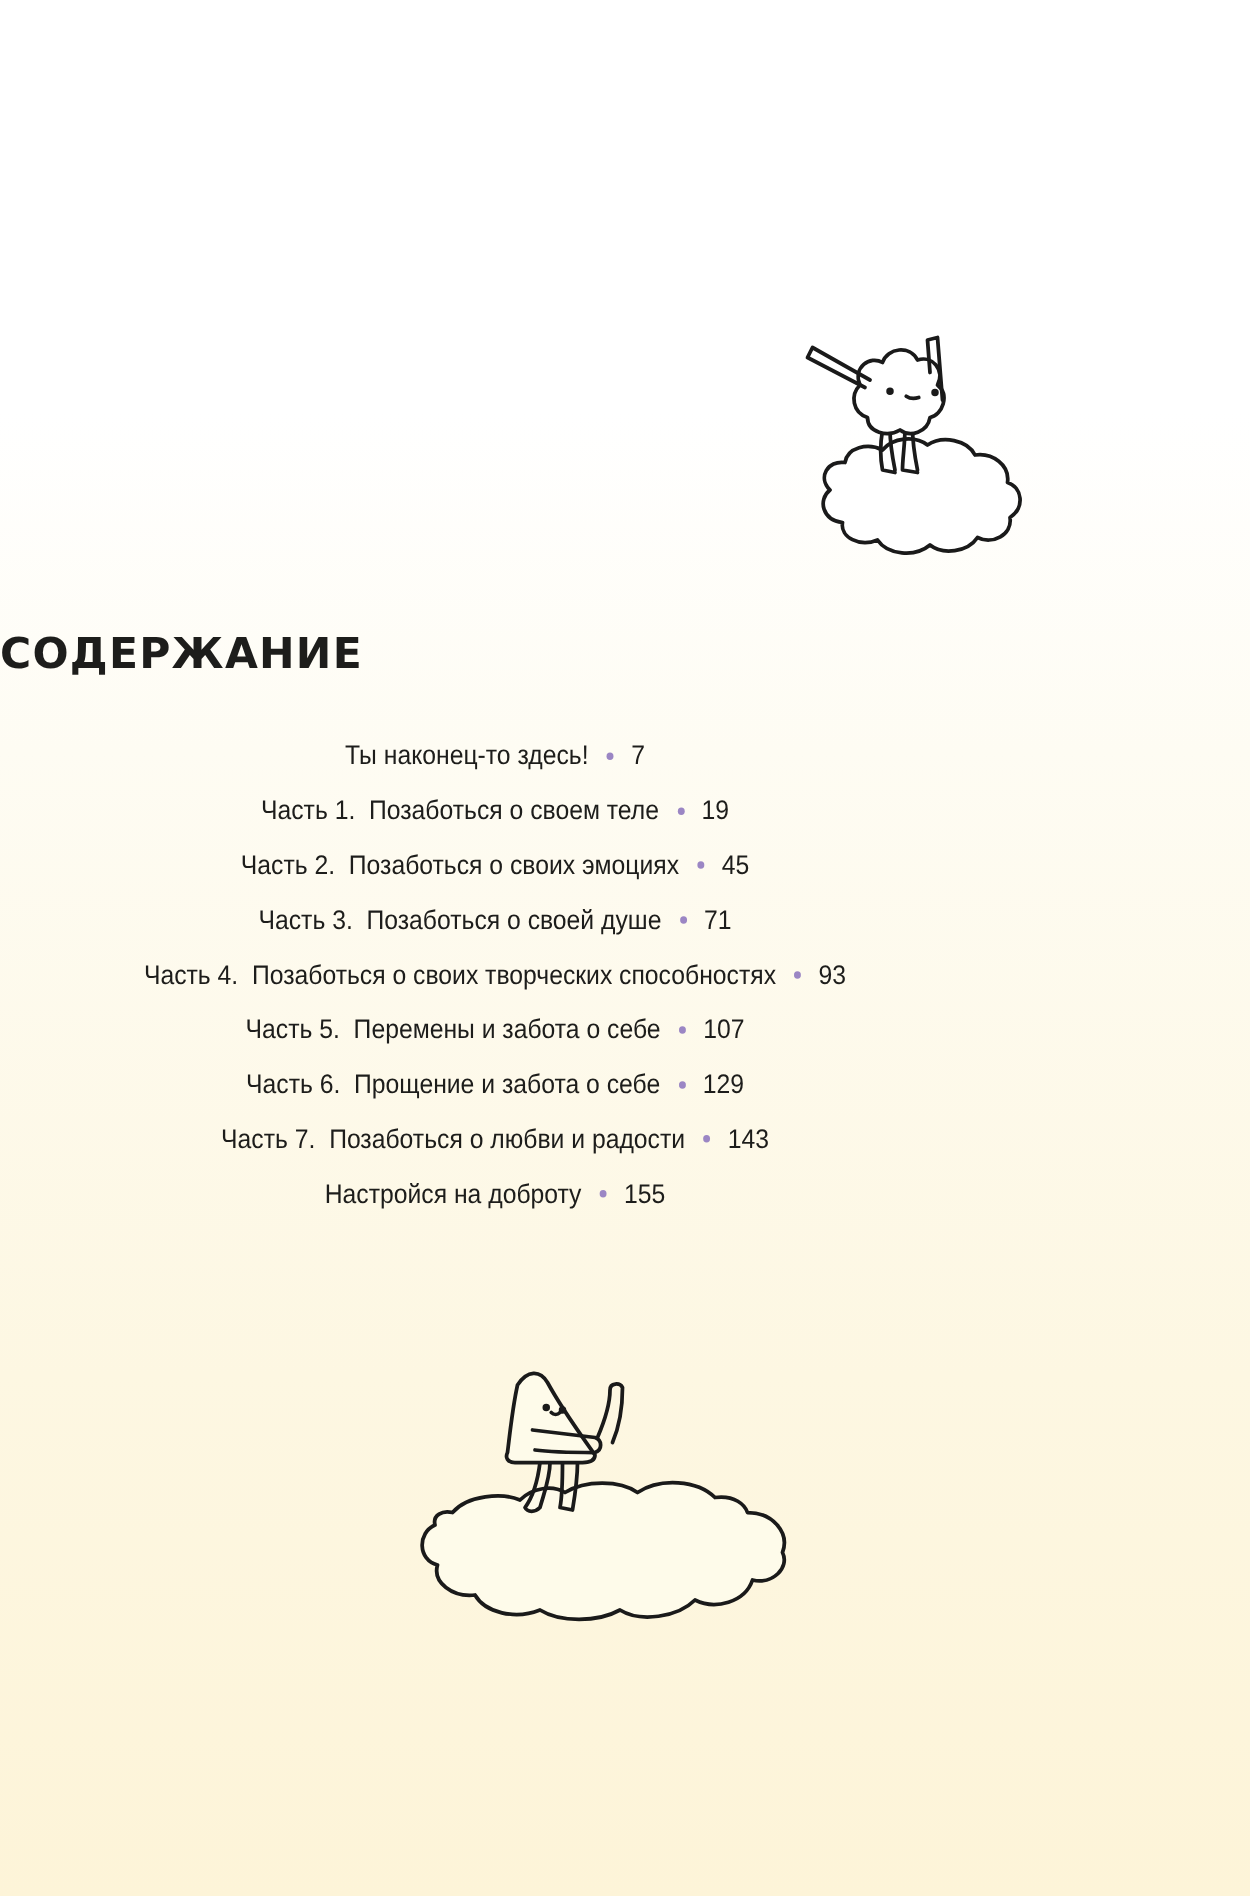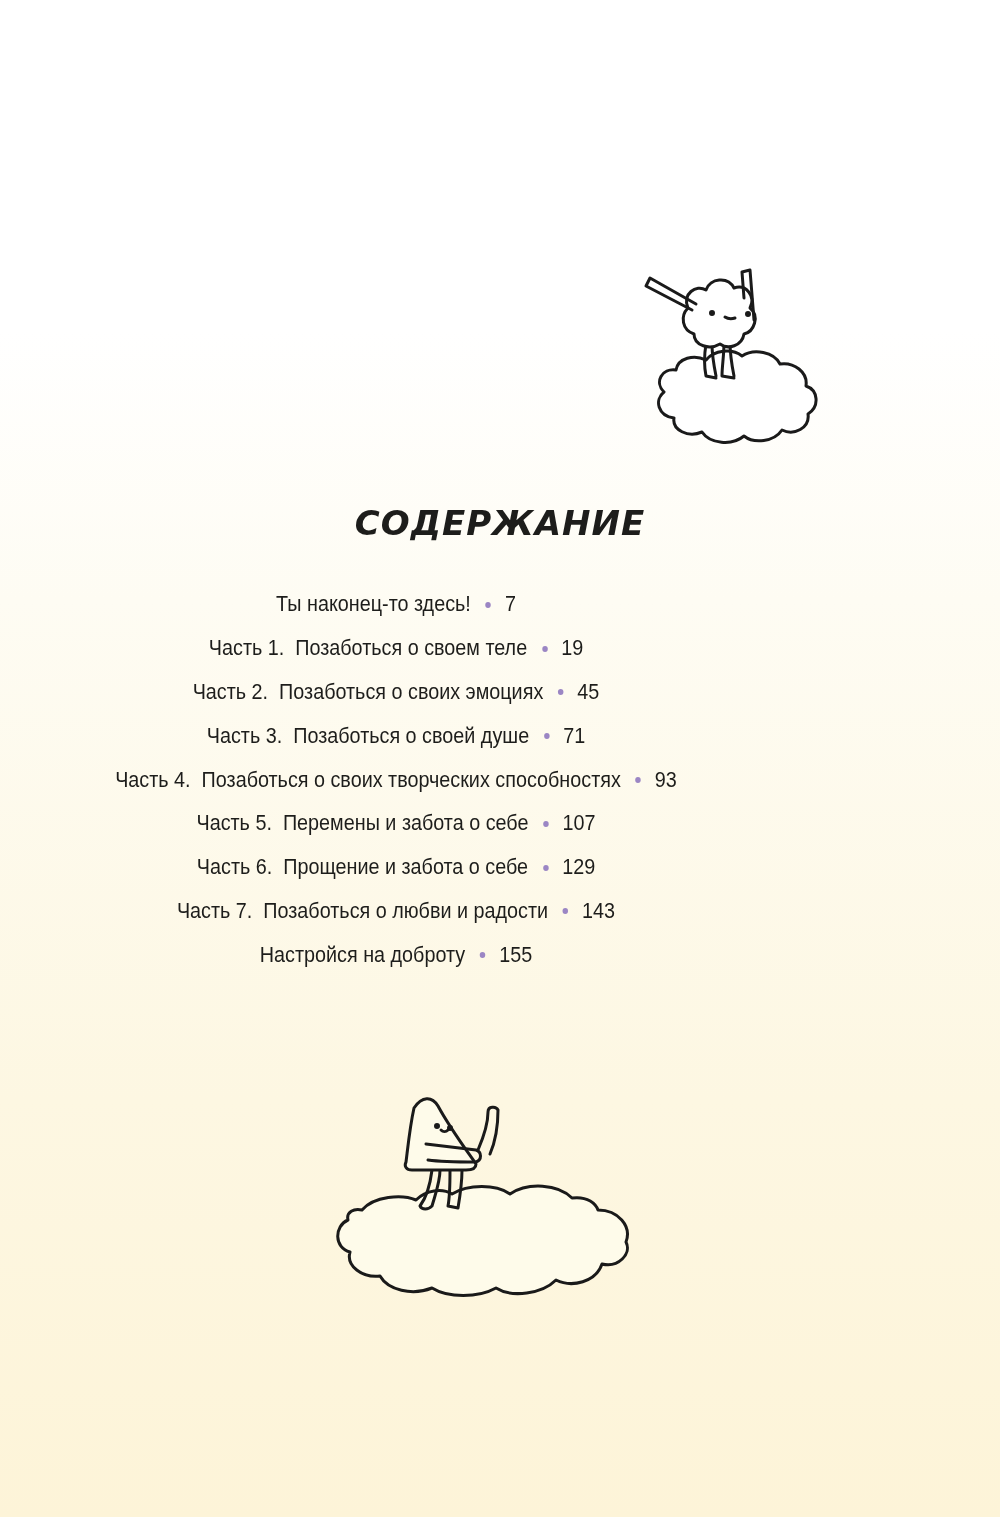--- a/index.html
+++ b/index.html
@@ -6,22 +6,22 @@
   body {
     width: 1000px; height: 1517px; position: relative; overflow: hidden;
     background: linear-gradient(to bottom, #ffffff 0px, #ffffff 330px, #fefcf3 600px, #fdf7e2 1100px, #fdf4d8 1517px);
     font-family: "Liberation Sans", sans-serif;
     color: #1d1d1b;
   }
   .illus { position: absolute; }
   .illus svg { display: block; overflow: visible; }
   .toc-title {
     position: absolute; left: 0; width: 1000px; top: 503px;
-    text-align: center; font-family: "DejaVu Sans", sans-serif;
-    font-weight: bold; font-size: 34px; letter-spacing: 1px; color: #1d1d1b; font-style: italic;
+    text-align: left; font-family: "DejaVu Sans", sans-serif;
+    font-weight: bold; font-size: 34px; letter-spacing: 1px; color: #1d1d1b;
   }
   .toc-list { position: absolute; left: 0; width: 792px; top: 583px; margin: 0; padding: 0; list-style: none; }
   .toc-row {
     height: 43.8px; display: flex; justify-content: center; align-items: center;
     font-size: 21.5px; color: #1d1d1b; transform: scaleX(0.92);
   }
   .toc-row .label { white-space: pre; }
   .toc-row .dot {
     display: inline-block; width: 6px; height: 6px; border-radius: 50%;
     background: #9b86c4; margin: 0 15px 0 16px;

